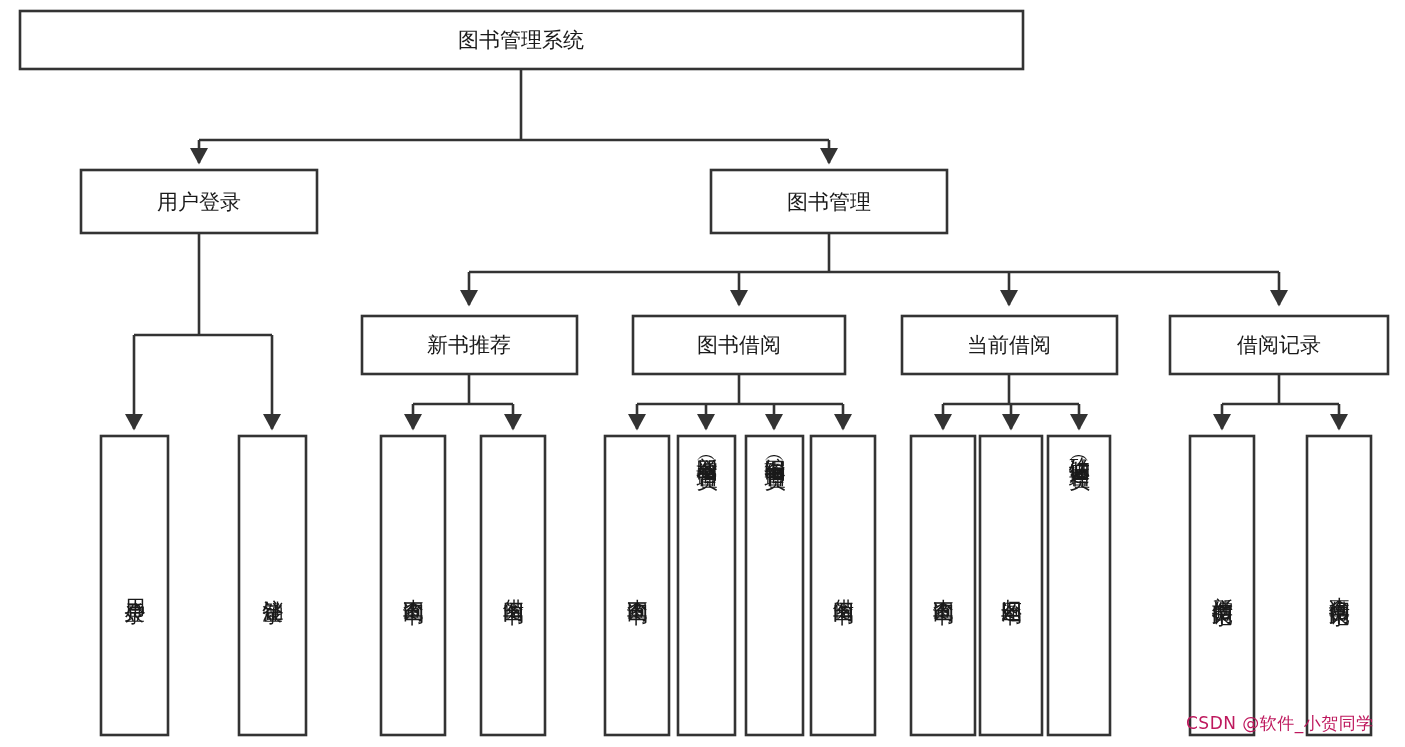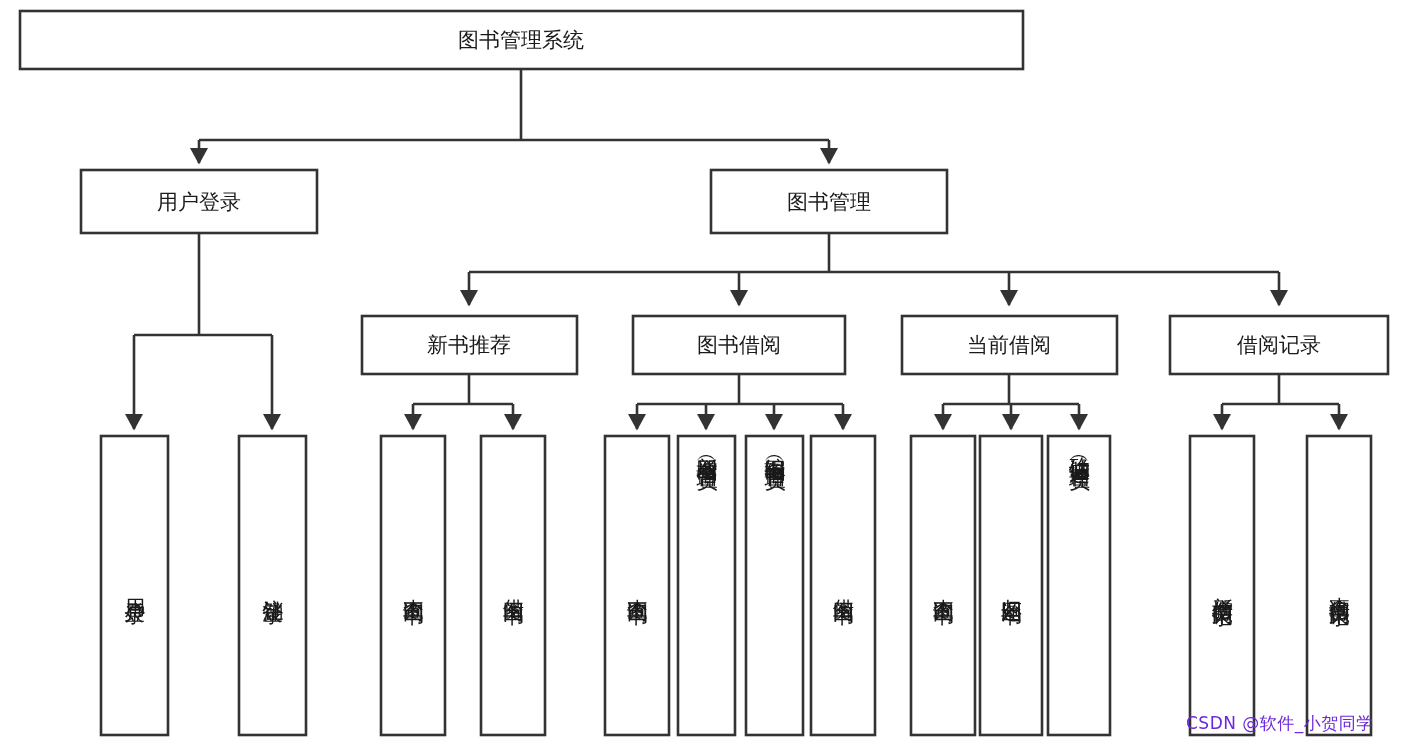--- a/index.html
+++ b/index.html
@@ -59,21 +59,21 @@
     color: #1a1a1a;
     letter-spacing: 2px;
     white-space: nowrap;
   }
   .watermark {
     position: absolute;
     left: 1186px;
     top: 712px;
     font-family: "DejaVu Sans", "Liberation Sans", sans-serif;
     font-size: 17px;
-    color: #6d28d9;
+    color: #be185d;
     white-space: nowrap;
     letter-spacing: 0.5px;
   }
 </style>
 </head>
 <body>
 
 <div id="diagram-root">
 
   <svg id="tree-svg" viewBox="0 0 1405 747">

